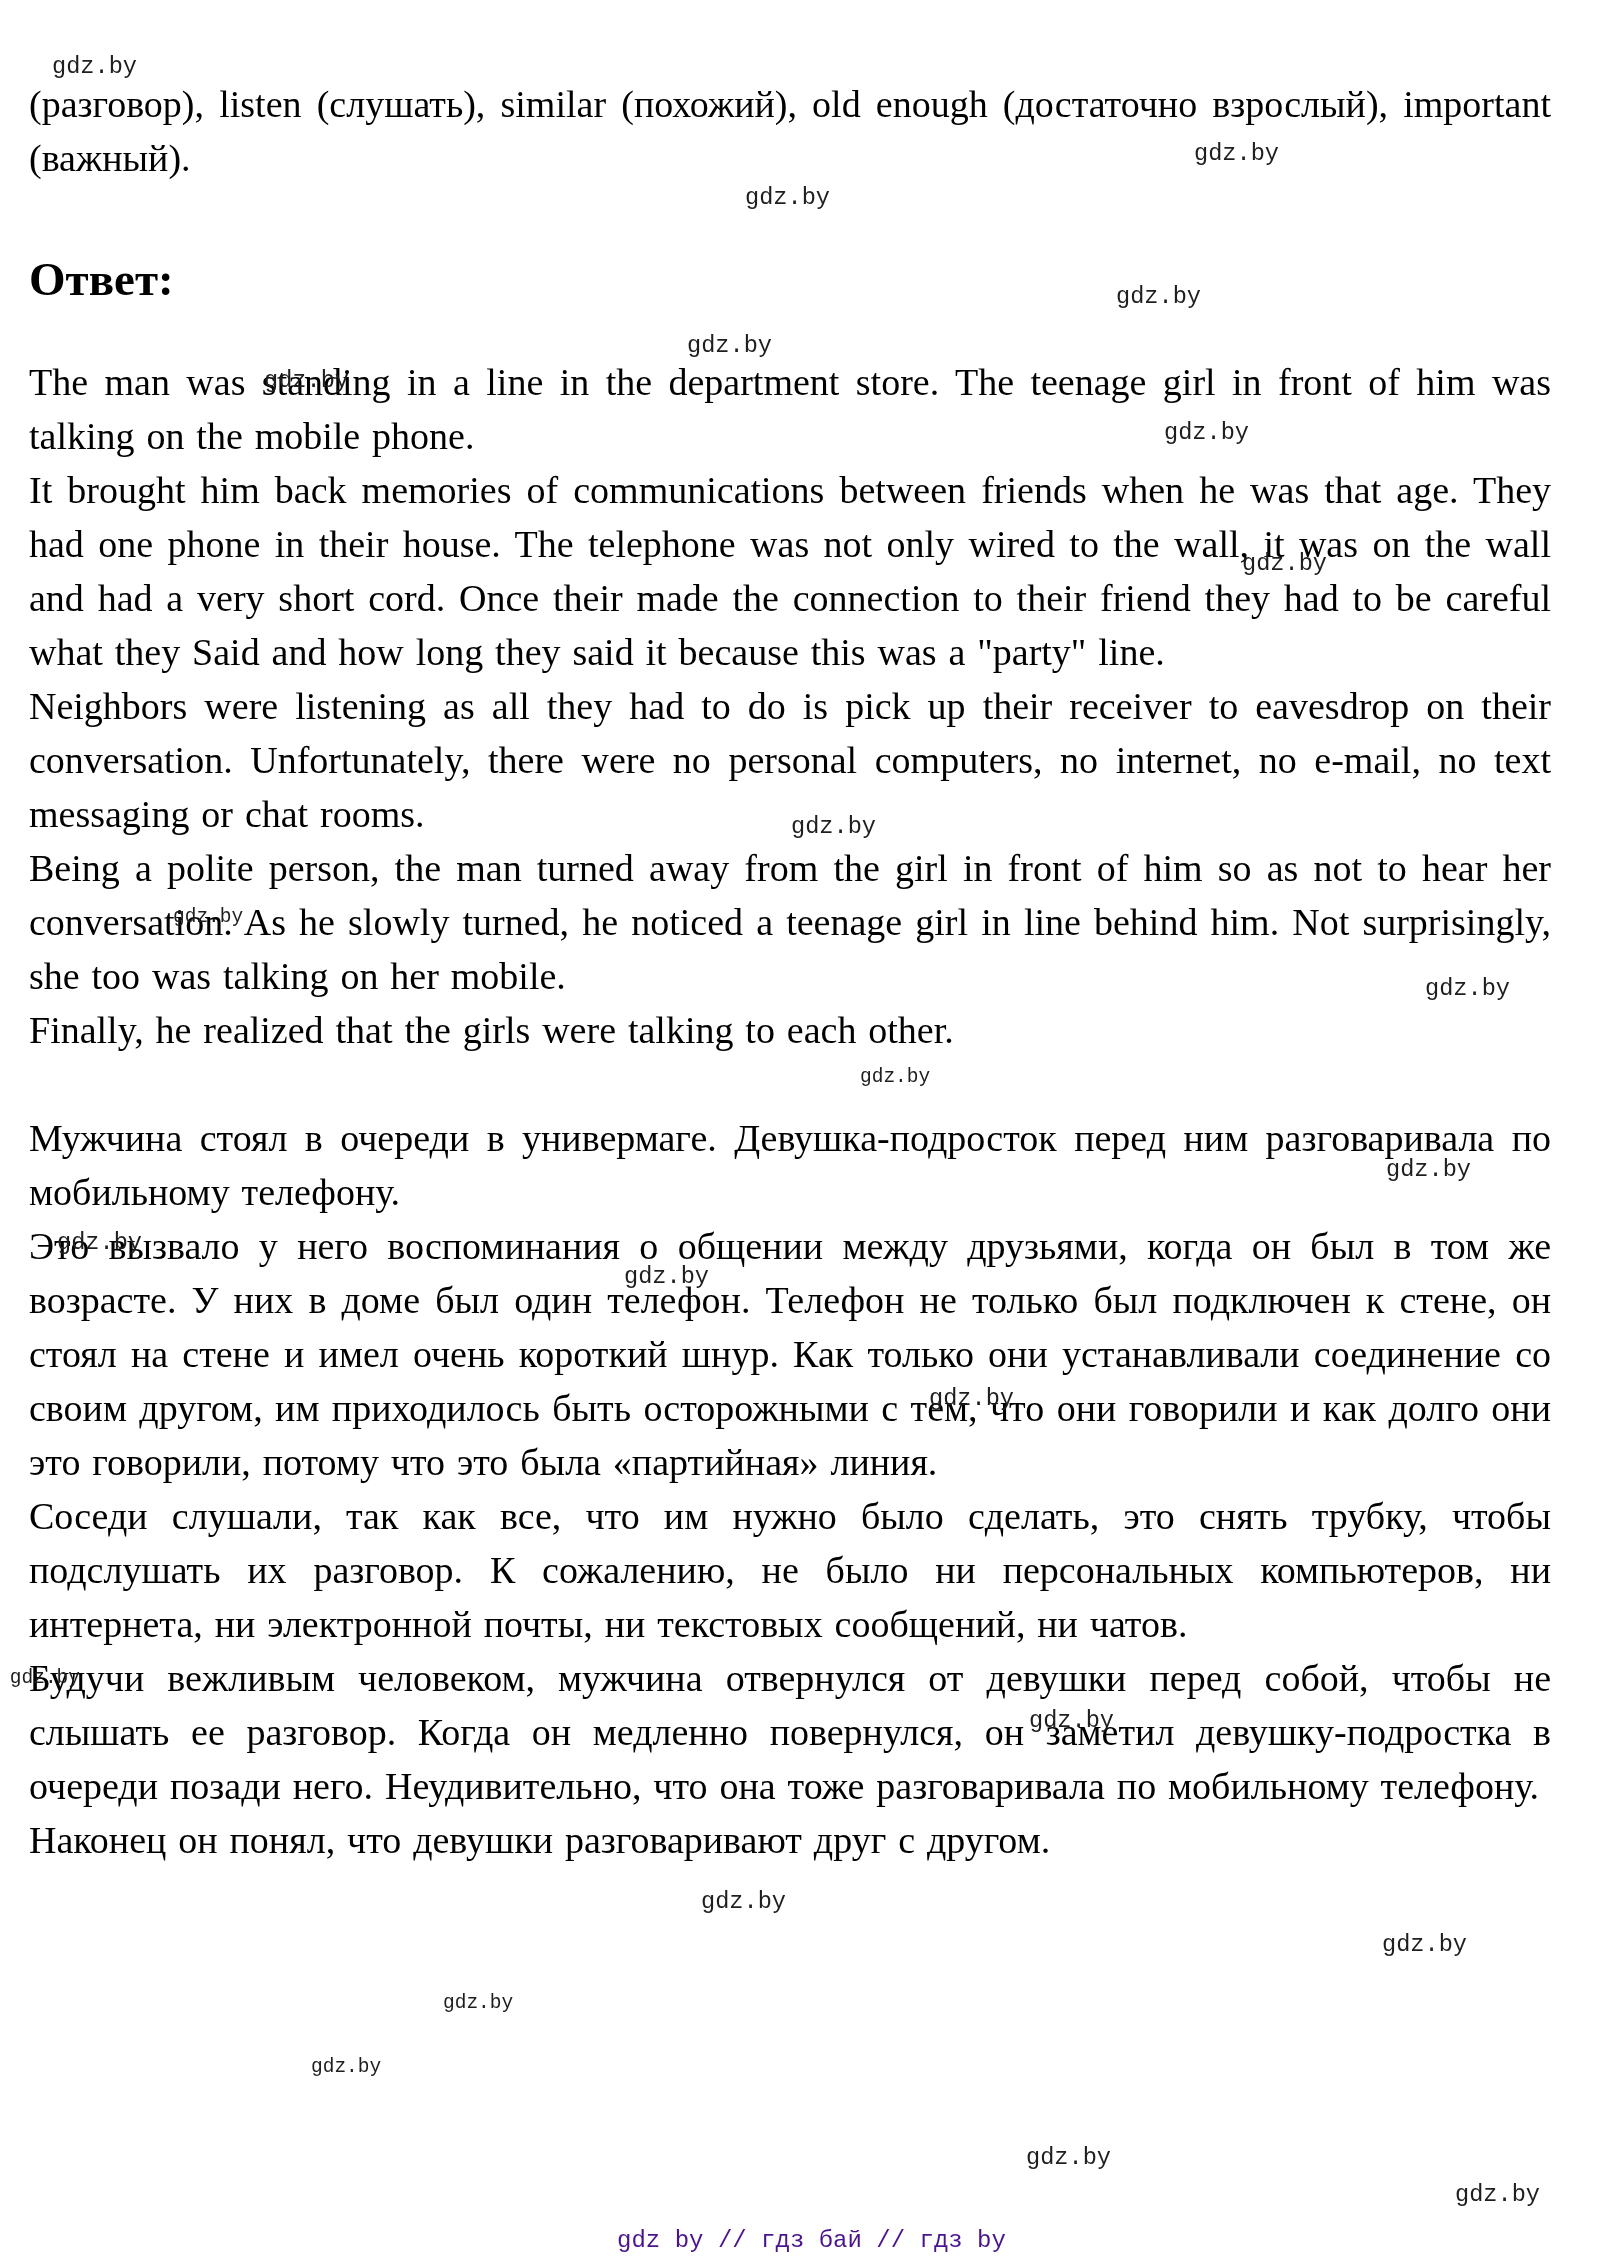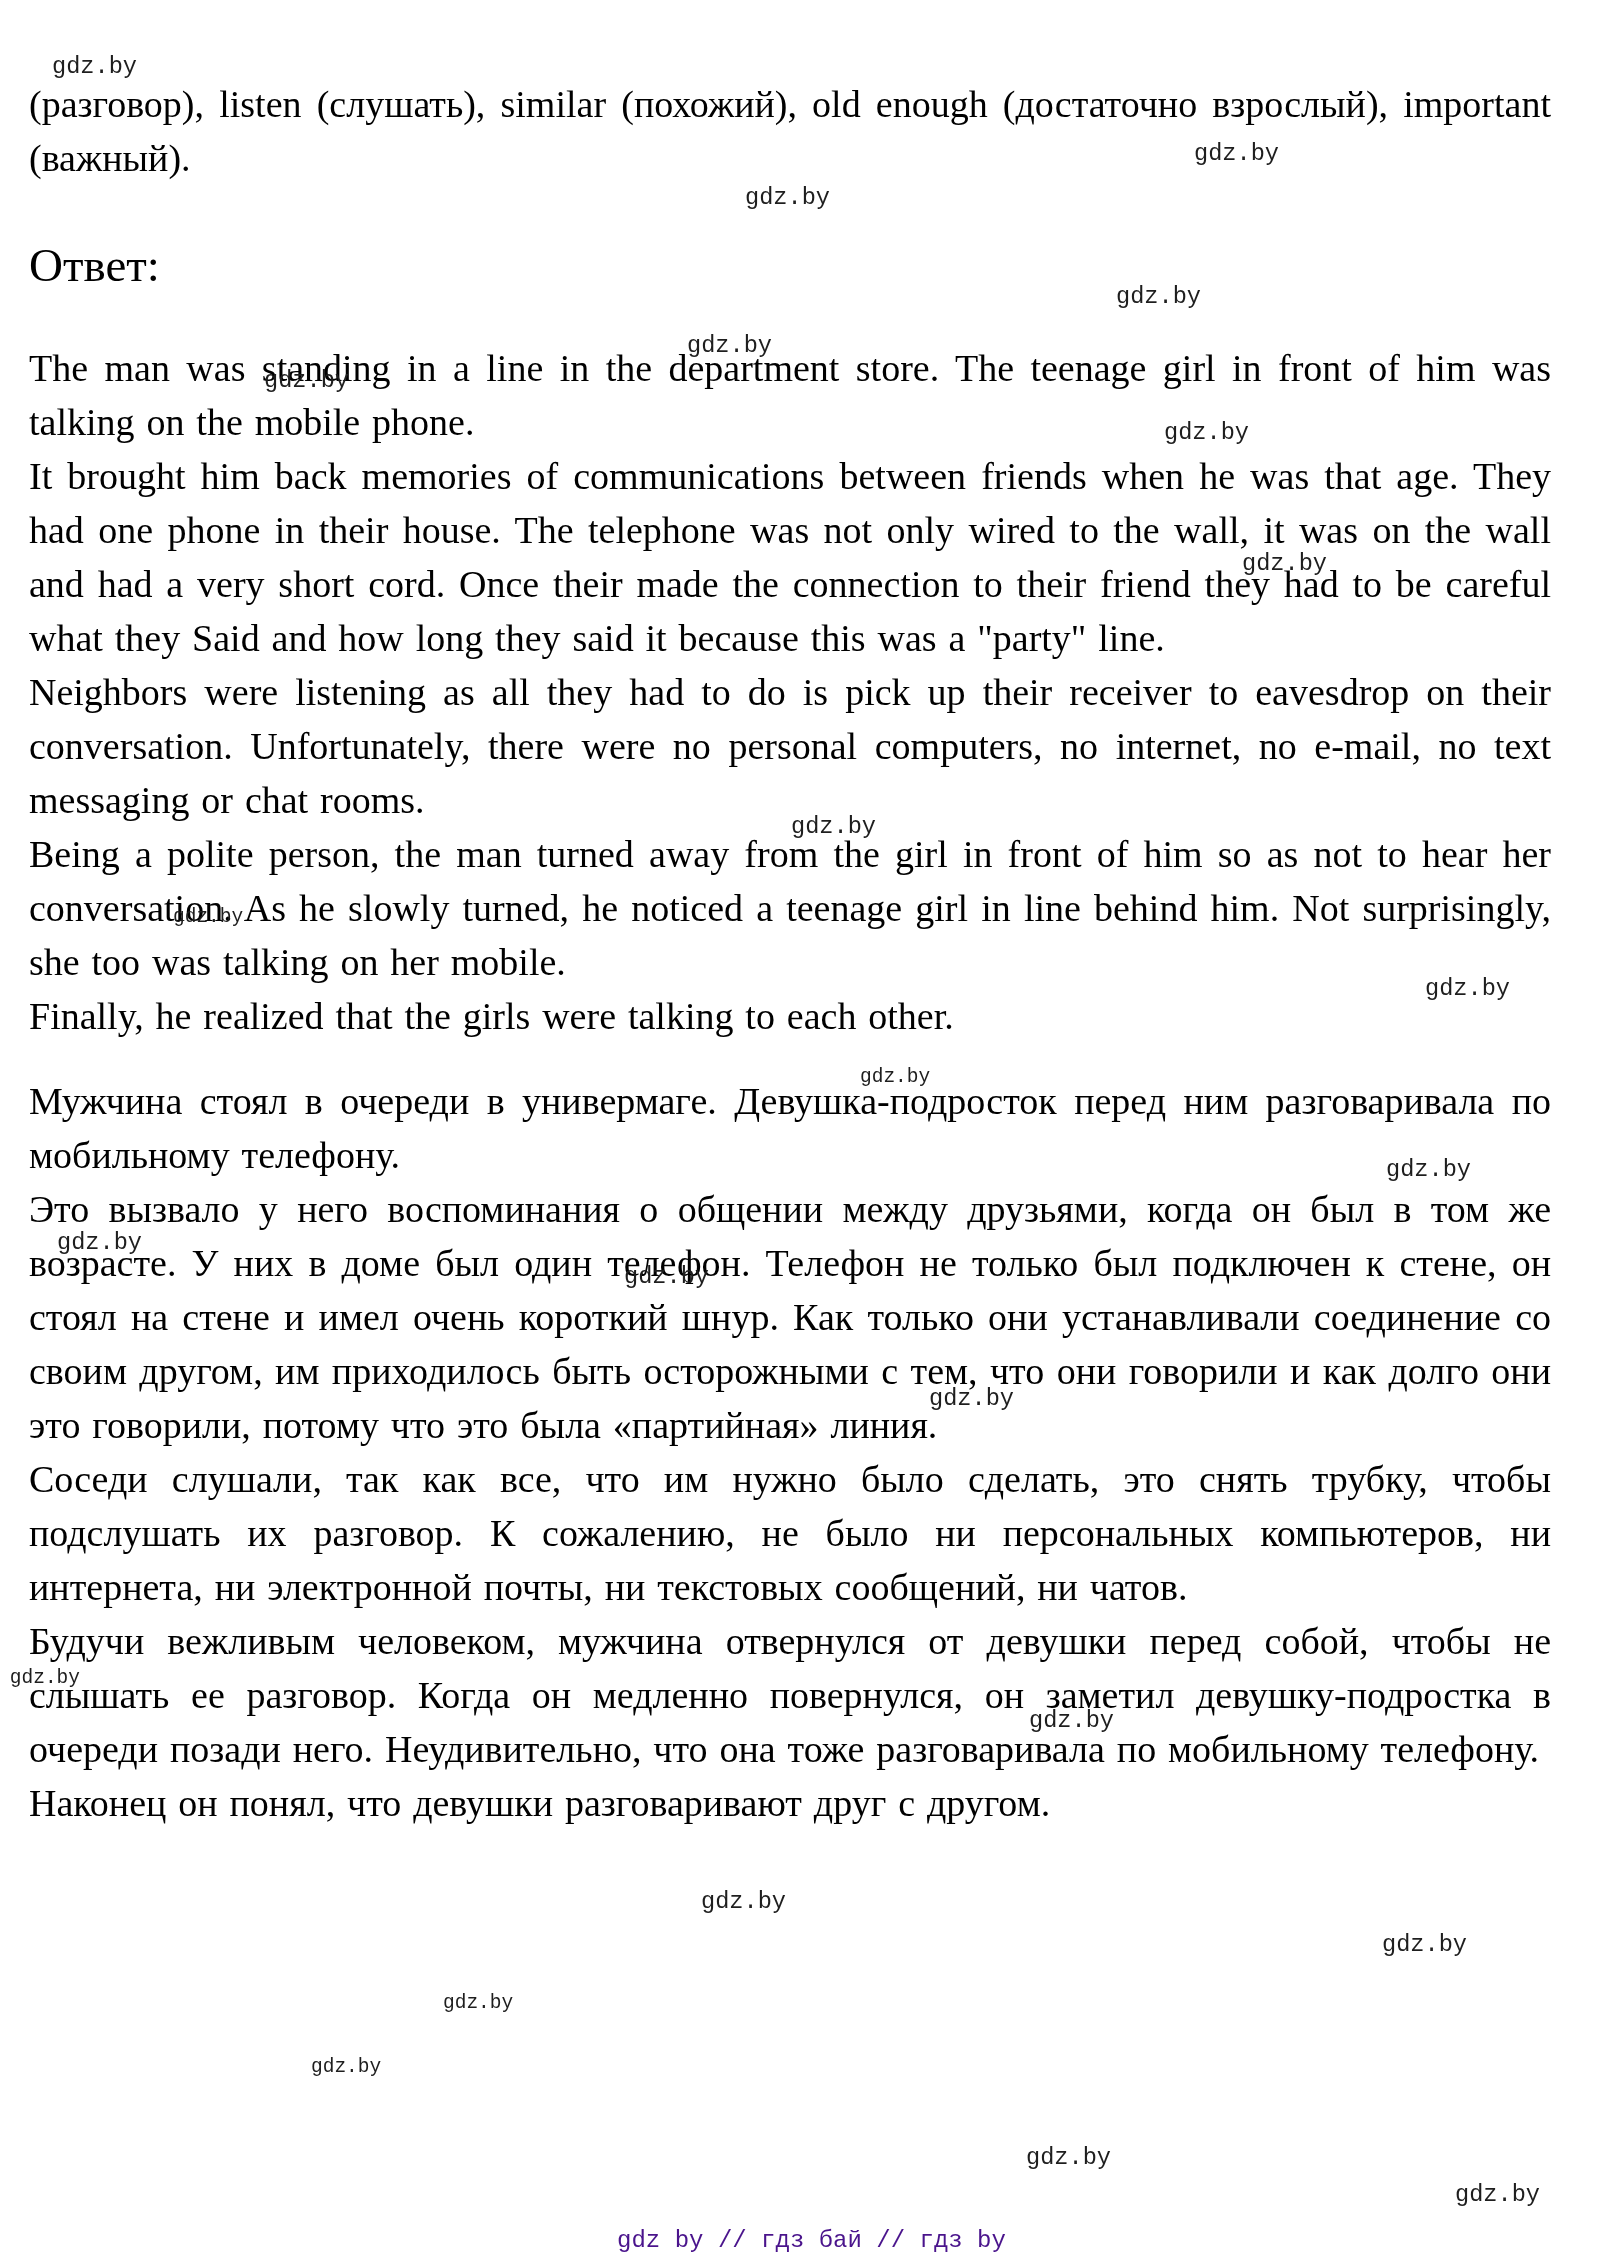--- a/index.html
+++ b/index.html
@@ -43,27 +43,28 @@
   .intro {
     margin-top: 77px;
   }
   .task-heading {
     margin-top: 67px;
     font-size: 47px;
     line-height: 60px;
     text-align: left;
   }
   .answer-label {
-    margin-top: 50px;
+    margin-top: 64px;
     font-size: 47px;
     line-height: 60px;
     text-align: left;
+    font-weight: bold;
   }
   .story-en { margin-top: 46px; font-family: Liberation Serif, serif; }
-  .story-ru { margin-top: 31px; }
+  .story-ru { margin-top: 54px; }
   .wm {
     position: absolute;
     font-family: Liberation Mono, monospace;
     font-size: 23.6px;
     line-height: 26px;
     color: #1e1e1e;
     white-space: nowrap;
   }
   .wm.sm { font-size: 19.5px; }
   .footer {

